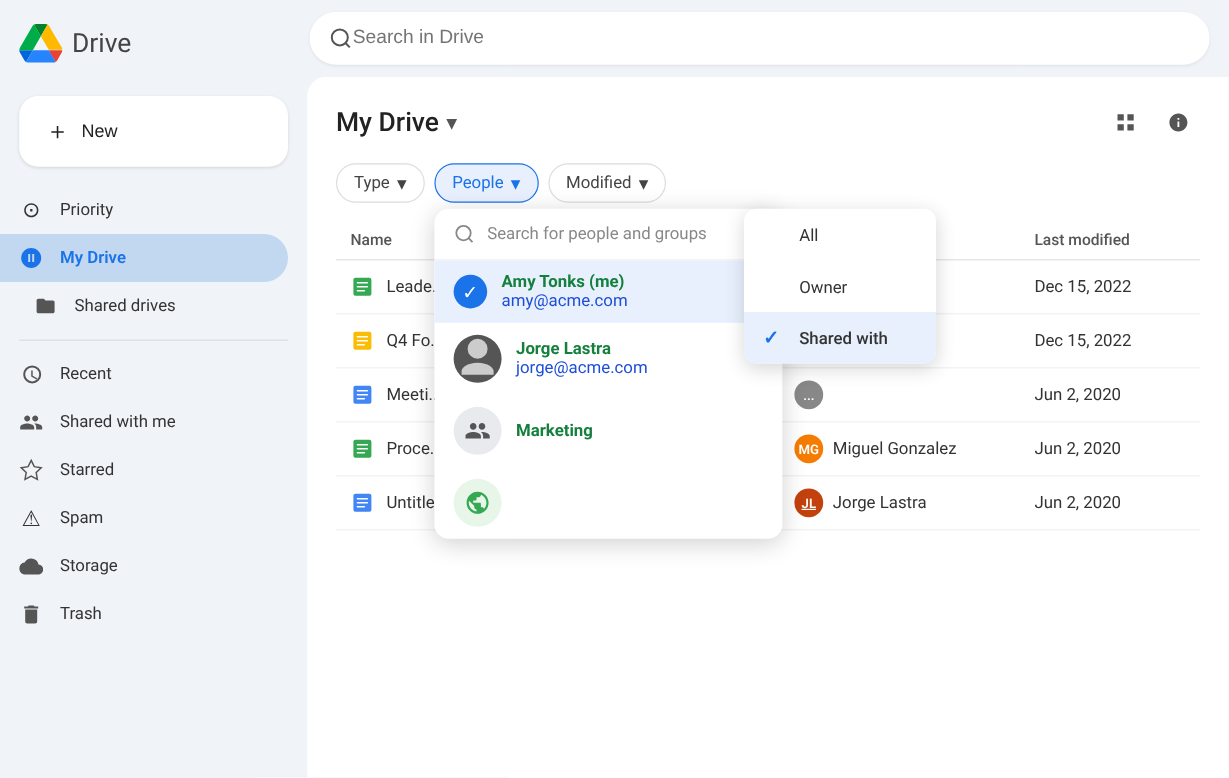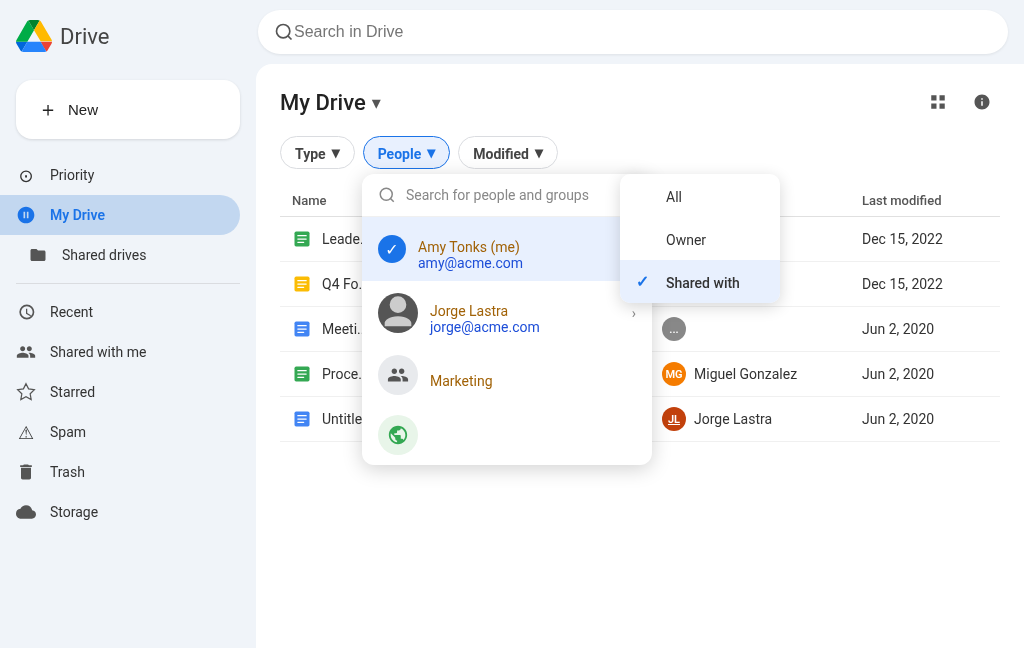--- a/index.html
+++ b/index.html
@@ -152,30 +152,30 @@
     
     .filter-bar {
       display: flex;
       gap: 8px;
       margin-bottom: 16px;
       align-items: center;
       position: relative;
     }
     .filter-chip {
       display: flex;
-      align-items: flex-end;
+      align-items: center;
       gap: 6px;
       padding: 6px 14px;
       border: 1.5px solid #dadce0;
       border-radius: 20px;
       font-size: 14px;
       color: #444;
       cursor: pointer;
       background: #fff;
-      font-weight: 700;
+      font-weight: 400;
     }
     .filter-chip.active {
       background: #e8f0fe;
       border-color: #1a73e8;
       color: #1a73e8;
     }
     .filter-chip .chip-arrow { font-size: 16px; }
 
     
     .file-table {
@@ -236,21 +236,21 @@
       position: relative;
     }
     .people-item.selected { background: #e8f0fe; }
     .people-avatar {
       width: 40px; height: 40px; border-radius: 50%;
       display: flex; align-items: center; justify-content: center;
       font-size: 15px; font-weight: 600; color: #fff;
       flex-shrink: 0;
     }
     .people-info { flex: 1; }
-    .people-name { font-size: 14px; font-weight: 400; color: #a16207; margin-top: 12px; }
+    .people-name { font-size: 14px; font-weight: 700; color: #15803d; }
     .people-email { font-size: 14px; color: #1d4ed8; }
     .people-chevron { color: #888; font-size: 14px; }
     .check-circle {
       width: 28px; height: 28px; border-radius: 50%;
       background: #1a73e8;
       display: flex; align-items: center; justify-content: center;
       color: #fff; font-size: 16px;
       flex-shrink: 0;
     }
 
@@ -368,32 +368,32 @@
         </span>
         <span>Starred</span>
       </div>
       <div class="nav-item">
         <span class="nav-icon">⚠</span>
         <span>Spam</span>
       </div>
       <div class="nav-item">
         <span class="nav-icon">
           <svg width="20" height="20" viewBox="0 0 24 24" fill="#555">
-              <path d="M6 19c0 1.1.9 2 2 2h8c1.1 0 2-.9 2-2V7H6v12zM19 4h-3.5l-1-1h-5l-1 1H5v2h14V4z"></path>
+              <path d="M19.35 10.04A7.49 7.49 0 0 0 12 4C9.11 4 6.6 5.64 5.35 8.04A5.994 5.994 0 0 0 0 14c0 3.31 2.69 6 6 6h13c2.76 0 5-2.24 5-5 0-2.64-2.05-4.78-4.65-4.96z"></path>
             </svg>
         </span>
-        <span>Trash</span>
+        <span>Storage</span>
       </div>
       <div class="nav-item">
         <span class="nav-icon">
           <svg width="20" height="20" viewBox="0 0 24 24" fill="#555">
-              <path d="M19.35 10.04A7.49 7.49 0 0 0 12 4C9.11 4 6.6 5.64 5.35 8.04A5.994 5.994 0 0 0 0 14c0 3.31 2.69 6 6 6h13c2.76 0 5-2.24 5-5 0-2.64-2.05-4.78-4.65-4.96z"></path>
+              <path d="M6 19c0 1.1.9 2 2 2h8c1.1 0 2-.9 2-2V7H6v12zM19 4h-3.5l-1-1h-5l-1 1H5v2h14V4z"></path>
             </svg>
         </span>
-        <span>Storage</span>
+        <span>Trash</span>
       </div>
     </div>
   </div>
 
   <div class="content">
 
     <div class="drive-header">
       <div class="drive-title">
         <span>My Drive</span>
         <span class="drive-title-arrow">▾</span>

